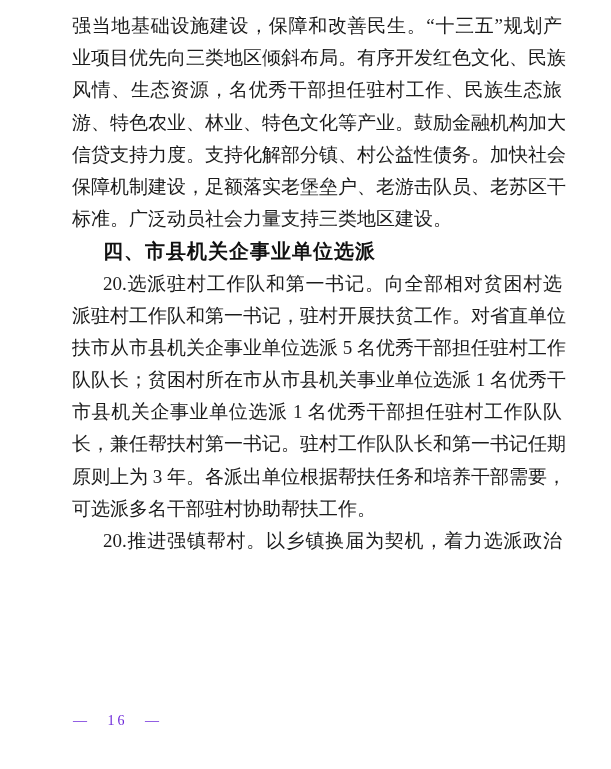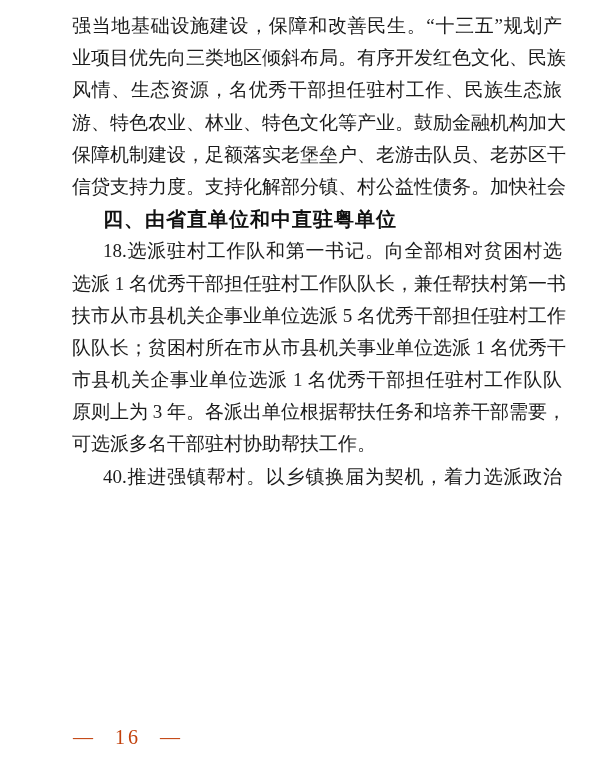--- a/index.html
+++ b/index.html
@@ -43,49 +43,51 @@
     font-weight: 700;
     font-size: 20px;
     letter-spacing: 1px;
     text-align: left;
     text-align-last: left;
     color: #111111;
   }
   .footer {
     position: absolute;
     left: 73px;
-    top: 726px;
-    font-size: 20px;
+    top: 710px;
+    font-size: 14px;
     line-height: 22px;
     letter-spacing: 3px;
     word-spacing: 11px;
-    color: #c2410c;
+    color: #6d28d9;
   }
 </style>
 </head>
 <body>
 
 <div class="page">
   <div class="textblock">
 
     <div class="line">强当地基础设施建设，保障和改善民生。“十三五”规划产</div>
     <div class="line">业项目优先向三类地区倾斜布局。有序开发红色文化、民族</div>
     <div class="line">风情、生态资源，名优秀干部担任驻村工作、民族生态旅</div>
     <div class="line">游、特色农业、林业、特色文化等产业。鼓励金融机构加大</div>
+    <div class="line">信贷支持力度。支持化解部分镇、村公益性债务。加快社会</div>
     <div class="line">保障机制建设，足额落实老堡垒户、老游击队员、老苏区干</div>
-    <div class="line">信贷支持力度。支持化解部分镇、村公益性债务。加快社会</div>
+    <div class="line partial">标准。广泛动员社会力量支持三类地区建设。</div>
 
-    <div class="line heading indent">四、由省直单位和中直驻粤单位</div>
+    <div class="line heading indent">四、市县机关企事业单位选派</div>
 
-    <div class="line indent">18.选派驻村工作队和第一书记。向全部相对贫困村选</div>
-    <div class="line">选派 1 名优秀干部担任驻村工作队队长，兼任帮扶村第一书</div>
+    <div class="line indent">20.选派驻村工作队和第一书记。向全部相对贫困村选</div>
+    <div class="line">派驻村工作队和第一书记，驻村开展扶贫工作。对省直单位</div>
     <div class="line">扶市从市县机关企事业单位选派 5 名优秀干部担任驻村工作</div>
     <div class="line">队队长；贫困村所在市从市县机关事业单位选派 1 名优秀干</div>
     <div class="line">市县机关企事业单位选派 1 名优秀干部担任驻村工作队队</div>
+    <div class="line">长，兼任帮扶村第一书记。驻村工作队队长和第一书记任期</div>
     <div class="line">原则上为 3 年。各派出单位根据帮扶任务和培养干部需要，</div>
     <div class="line partial">可选派多名干部驻村协助帮扶工作。</div>
 
-    <div class="line indent">40.推进强镇帮村。以乡镇换届为契机，着力选派政治</div>
+    <div class="line indent">20.推进强镇帮村。以乡镇换届为契机，着力选派政治</div>
 
   </div>
 
   <div class="footer">— 16 —</div>
 </div>
 
 </body></html>

